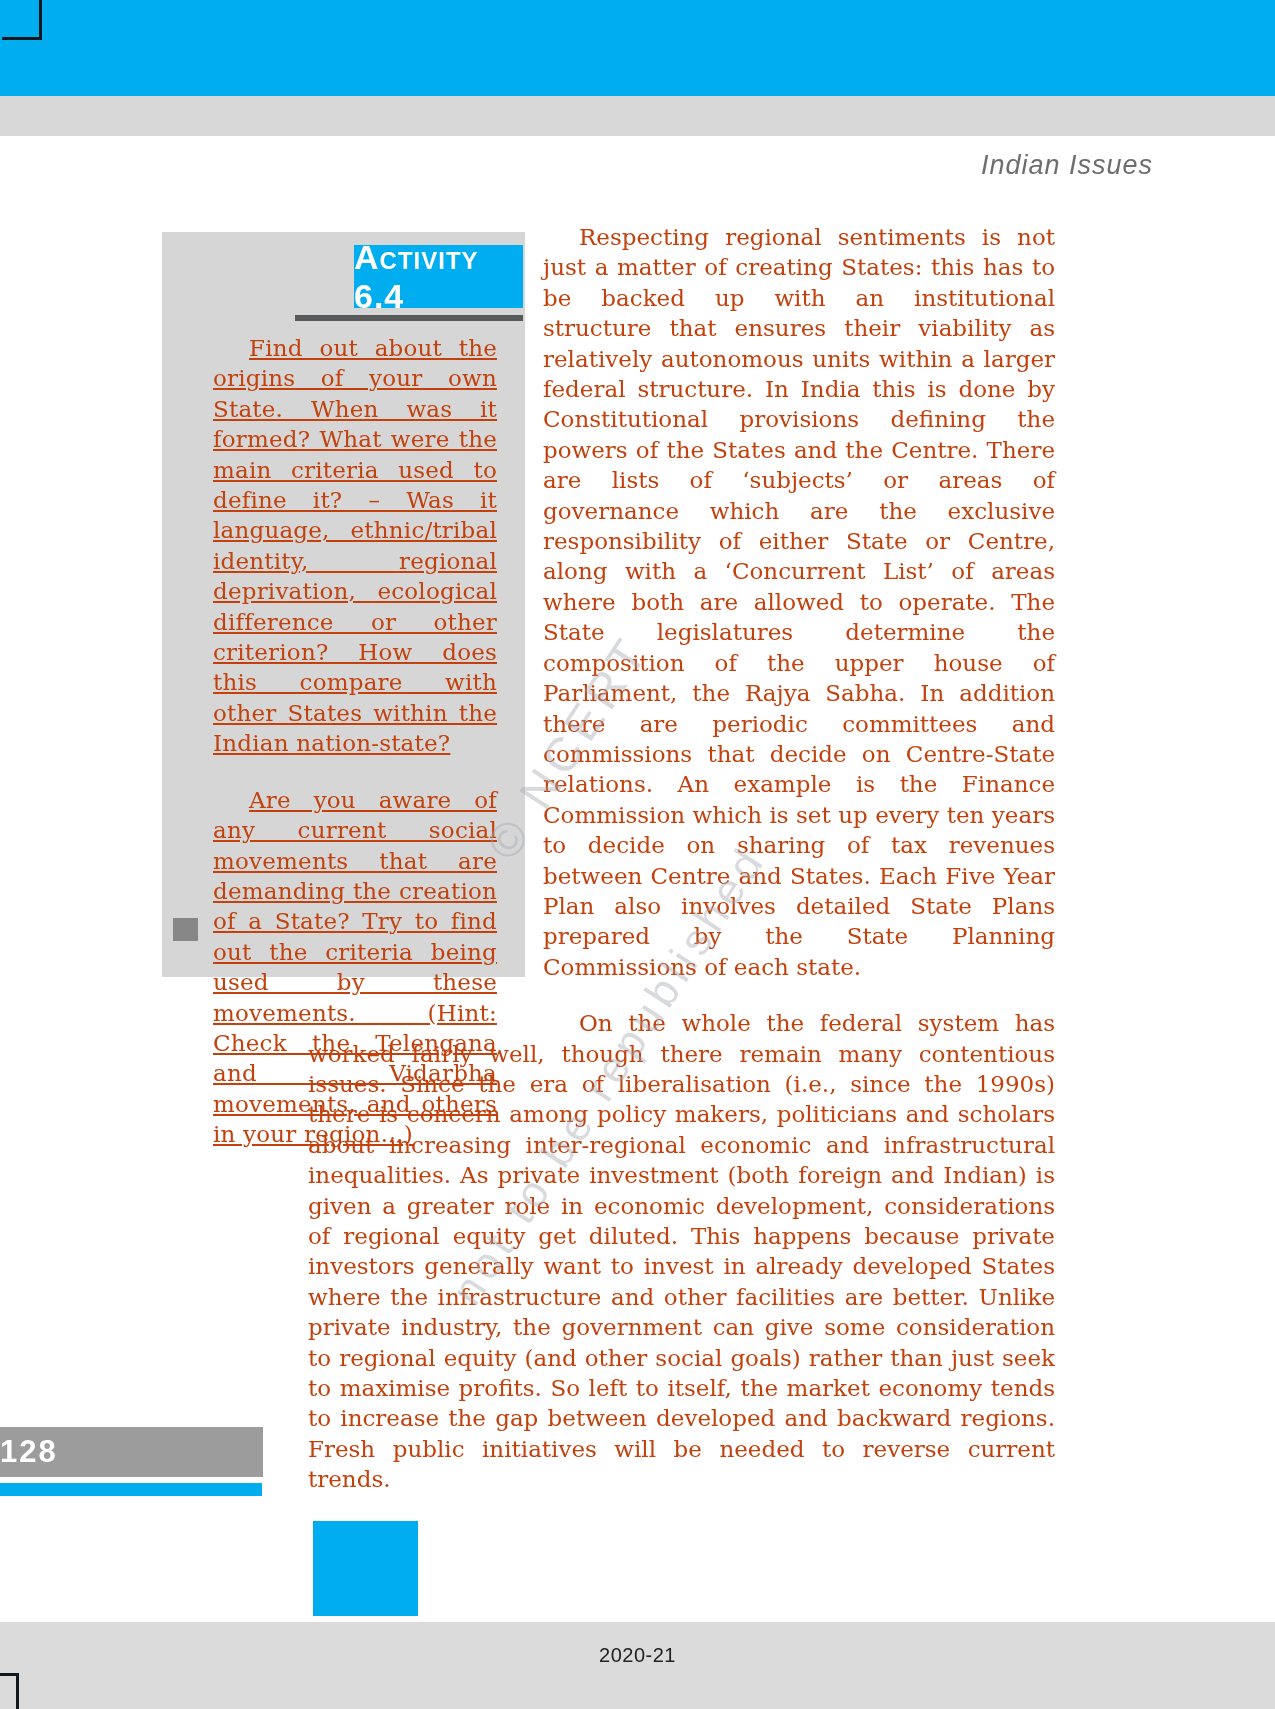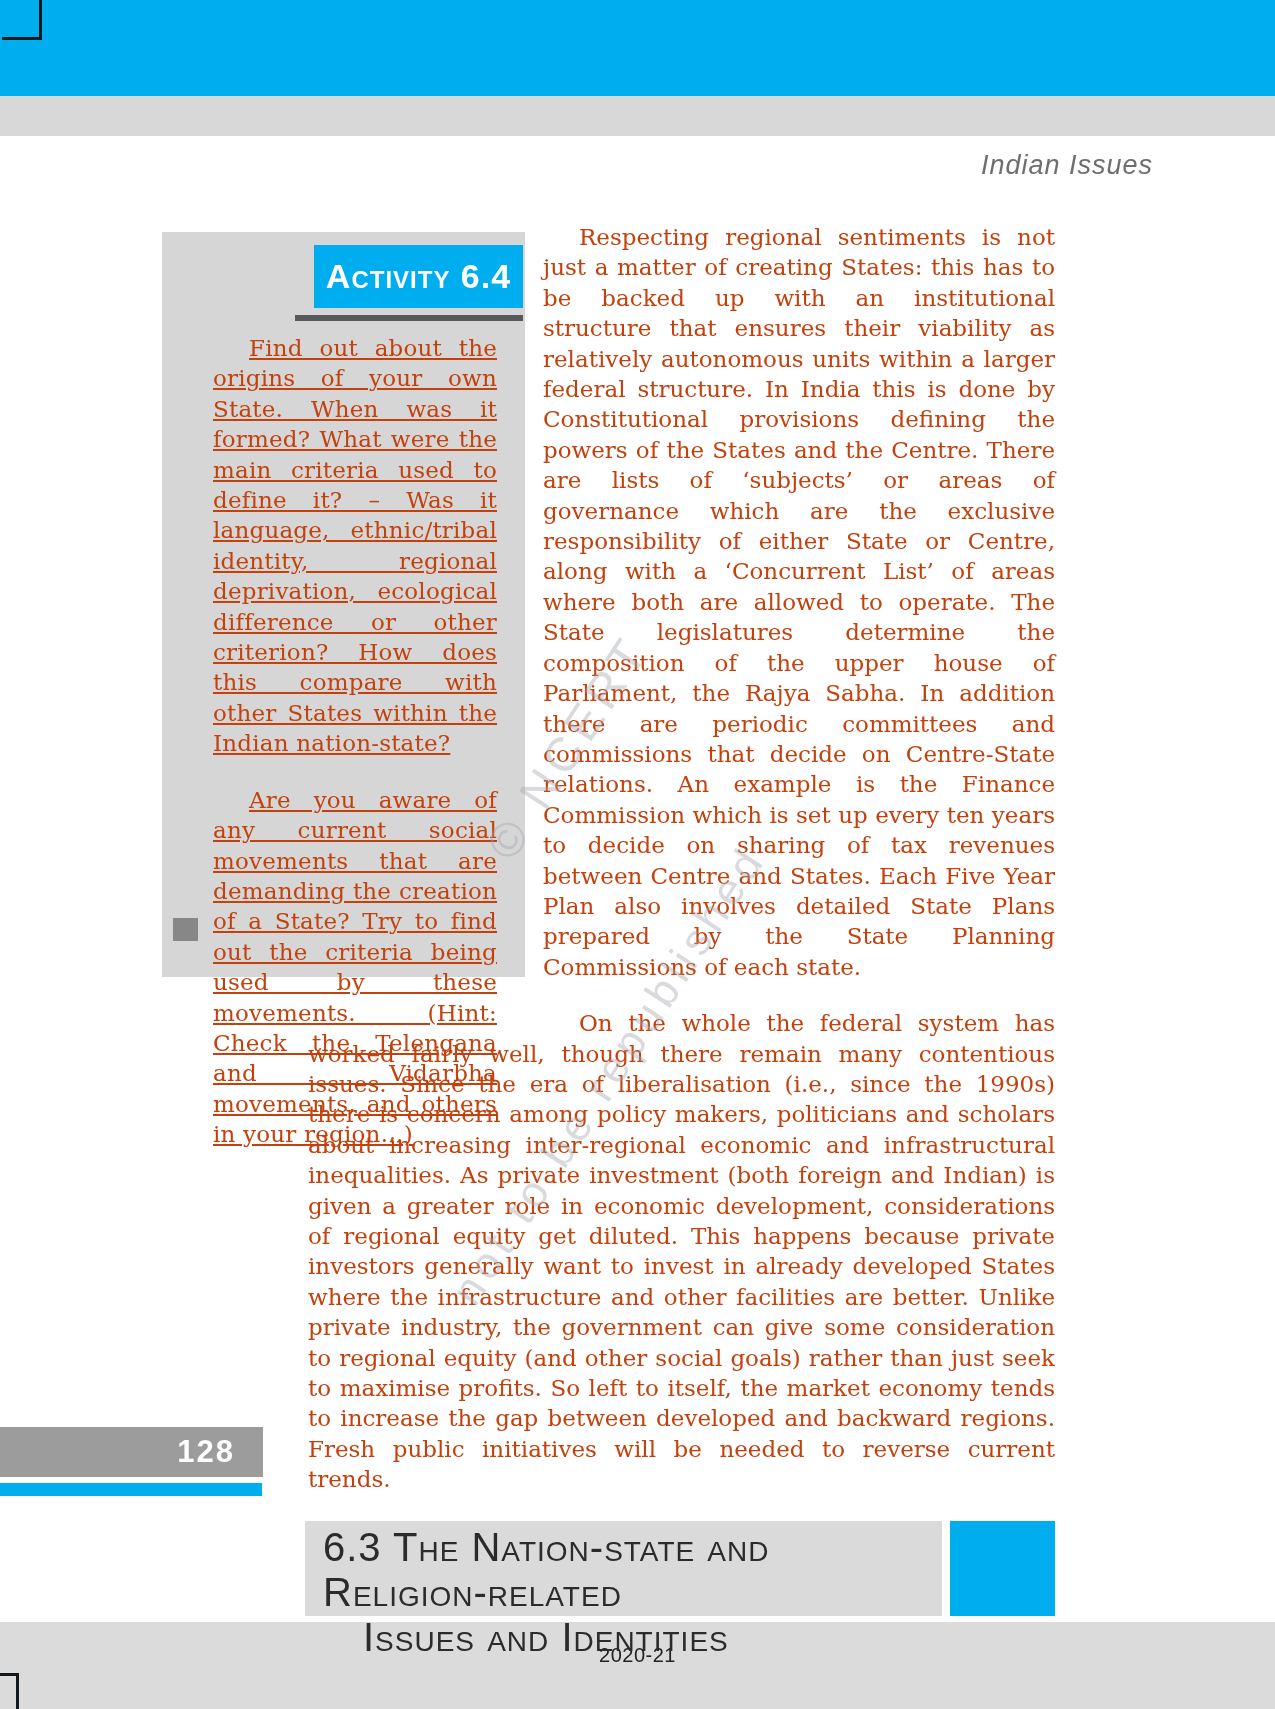--- a/index.html
+++ b/index.html
@@ -20,21 +20,21 @@
   .running-head { position:absolute; top:150px; right:122px;
     font-style:italic; font-size:27px; letter-spacing:1px; color:#6e6e6e; }
 
   
   .content { position:absolute; left:308px; top:222px; width:747px; z-index:1; }
 
   
   .activity-box { float:left; width:363px; height:745px;
     margin:10px 18px 40px -146px; background:var(--activity_box_bg, #D6D6D6);
     position:relative; }
-  .activity-header { position:absolute; top:13px; right:2px; width:209px; height:63px;
+  .activity-header { position:absolute; top:13px; right:2px; width:169px; height:63px;
     background:var(--accent, #00AEEF); color:#ffffff;
     font-variant:small-caps; font-weight:bold; font-size:34px; letter-spacing:1px;
     display:flex; align-items:center; justify-content:center; }
   .activity-rule { position:absolute; top:83px; right:2px; width:228px; height:6px;
     background:var(--rule_dark, #58595B); }
   .activity-text { position:absolute; top:101px; left:51px; right:28px;
     font-size:23.5px; line-height:26.6px; text-align:justify;
     color:#3c3c3c; letter-spacing:0.2px; }
   .activity-text p { margin:0;text-decoration:underline; }
   .activity-marker { position:absolute; left:11px; top:686px; width:25px; height:23px;
@@ -51,21 +51,21 @@
     font-variant:small-caps; font-size:40px; line-height:45px; letter-spacing:1px;
     color:#2b2b2b; padding:4px 0 0 18px; }
   .section-line2 { margin-left:40px; }
   .section-square { width:105px; height:95px; background:var(--accent, #00AEEF);
     margin-left:8px; flex:none; }
 
   
   .pagenum-bar { position:absolute; left:0; top:1427px; width:263px; height:50px;
     background:var(--page_bar_bg, #9C9C9C); color:#ffffff;
     font-size:31px; font-weight:bold; letter-spacing:2px;
-    text-align:right; line-height:50px; padding-right:28px; box-sizing:border-box; }
+    text-align:left; line-height:50px; padding-right:28px; box-sizing:border-box; }
   .pagenum-stripe { position:absolute; left:0; top:1483px; width:262px; height:13px;
     background:var(--accent, #00AEEF); }
 
   
   .footer-band { position:absolute; left:0; top:1622px; width:100%; height:87px;
     background:var(--footer_band_bg, #DBDBDB); }
   .footer-text { text-align:center; margin-top:22px; font-size:20px;
     letter-spacing:0.5px; color:#222222; }
 
   
@@ -98,24 +98,20 @@
         <p>Find out about the origins of your own State. When was it formed?  What were the main criteria used to define it? – Was it language, ethnic/tribal identity, regional deprivation, ecological difference or other criterion? How does this compare with other States within the Indian nation-state?</p>
         <p>Are you aware of any current social movements that are demanding the creation of a State?  Try to find out the criteria being used by these movements. (Hint: Check the Telengana and Vidarbha movements, and others in your region…)</p>
       </div>
       <div class="activity-marker"></div>
     </div>
 
     <p>Respecting regional sentiments is not just a matter of creating States: this has to be backed up with an institutional structure that ensures their viability as relatively autonomous units within a larger federal structure.  In India this is done by Constitutional provisions defining the powers of the States and the Centre. There are lists of ‘subjects’ or areas of governance which are the exclusive responsibility of either State or Centre, along with a ‘Concurrent List’ of areas where both are allowed to operate.  The State legislatures determine the composition of the upper house of Parliament, the Rajya Sabha.  In addition there are periodic committees and commissions that decide on Centre-State relations.  An example is the Finance Commission which is set up every ten years to decide on sharing of tax revenues between Centre and States.  Each Five Year Plan also involves detailed State Plans prepared by the State Planning Commissions of each state.</p>
     <p>On the whole the federal system has worked fairly well, though there remain many contentious issues.  Since the era of liberalisation (i.e., since the 1990s) there is concern among policy makers, politicians and scholars about increasing inter-regional economic and infrastructural inequalities.  As private investment (both foreign and Indian) is given a greater role in economic development, considerations of regional equity get diluted.  This happens because private investors generally want to invest in already developed States where the infrastructure and other facilities are better.  Unlike private industry, the government can give some consideration to regional equity (and other social goals) rather than just seek to maximise profits.  So left to itself, the market economy tends to increase the gap between developed and backward regions.  Fresh public initiatives will be needed to reverse current trends.</p>
 
     <div class="section-row">
-      <div class="section-box">
-        <div>6.3 The Nation-state and Religion-related</div>
-        <div class="section-line2">Issues and Identities</div>
-      </div>
       <div class="section-square"></div>
     </div>
 
   </div>
 
   <div class="pagenum-bar">
     <span>128</span>
   </div>
   <div class="pagenum-stripe"></div>
 

